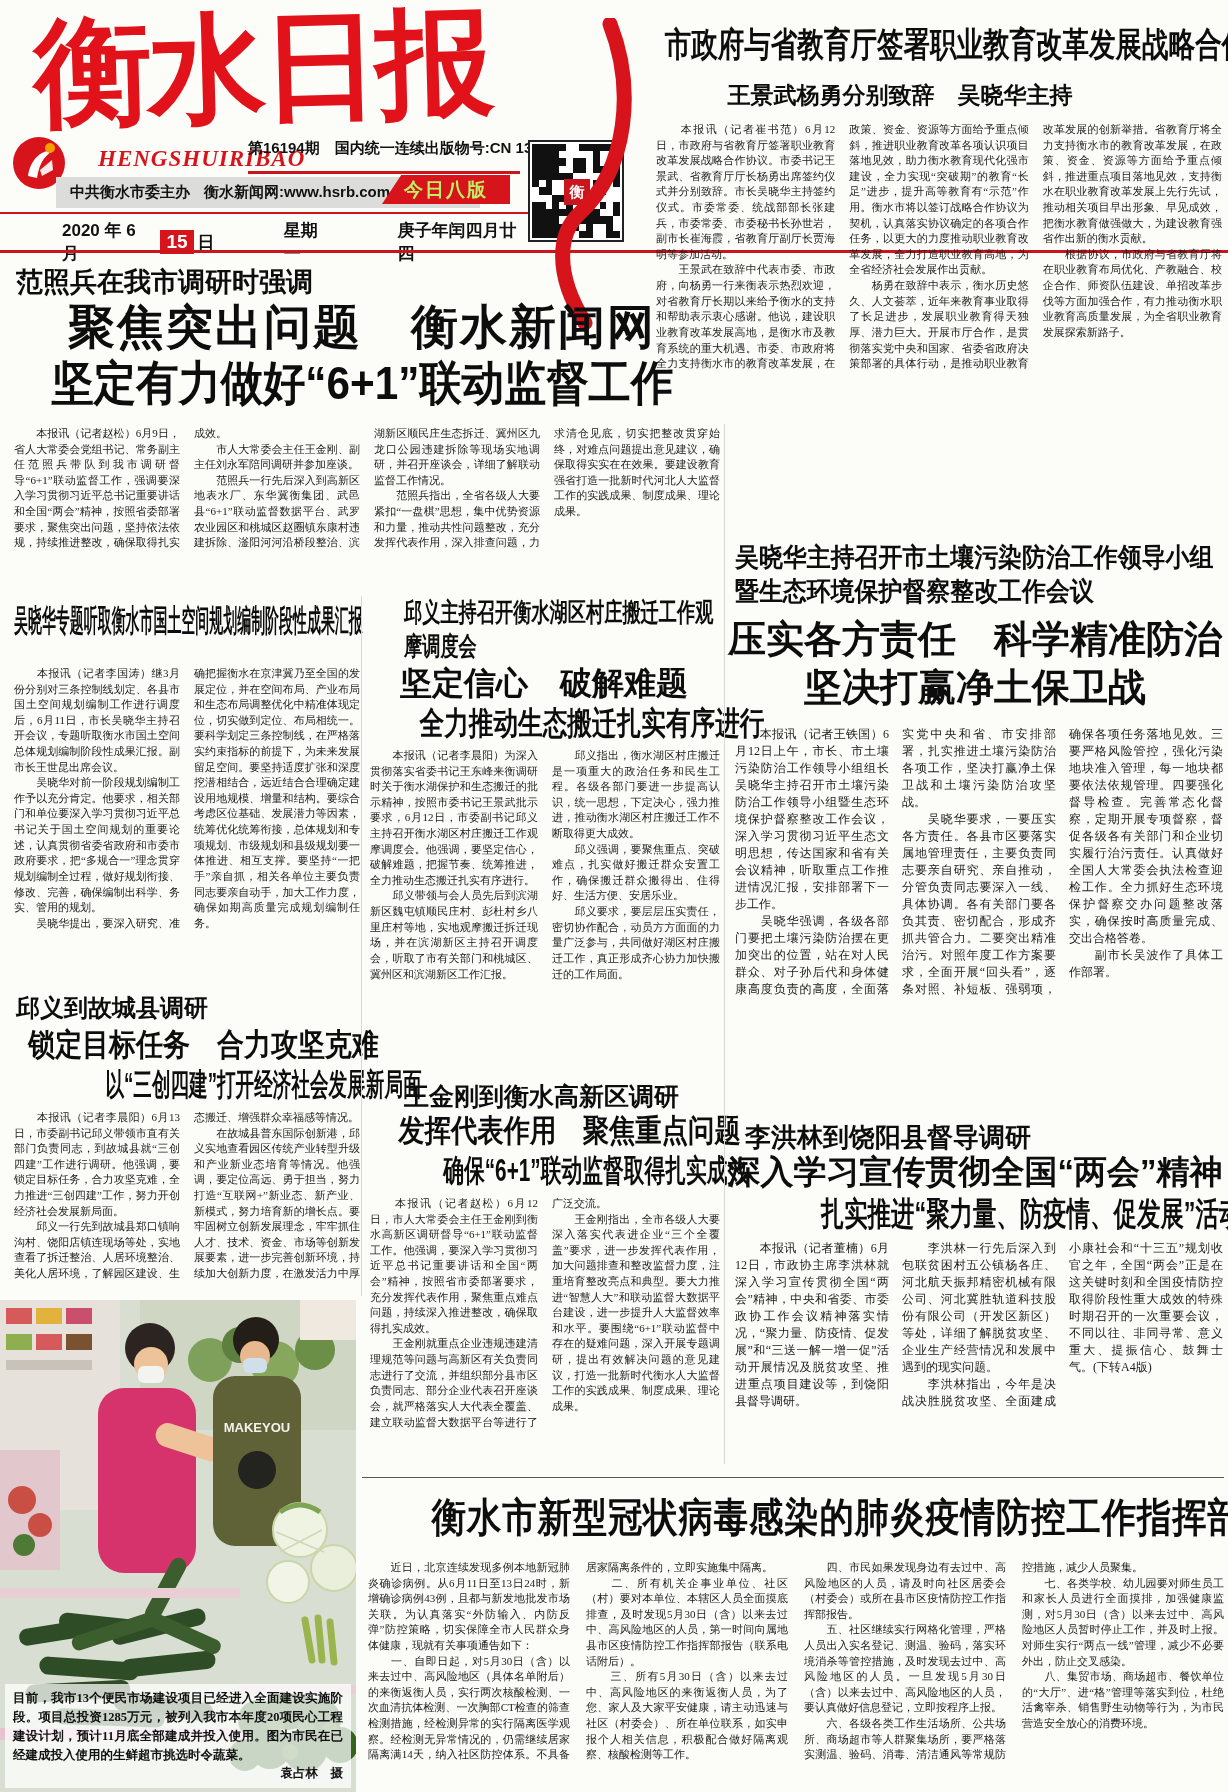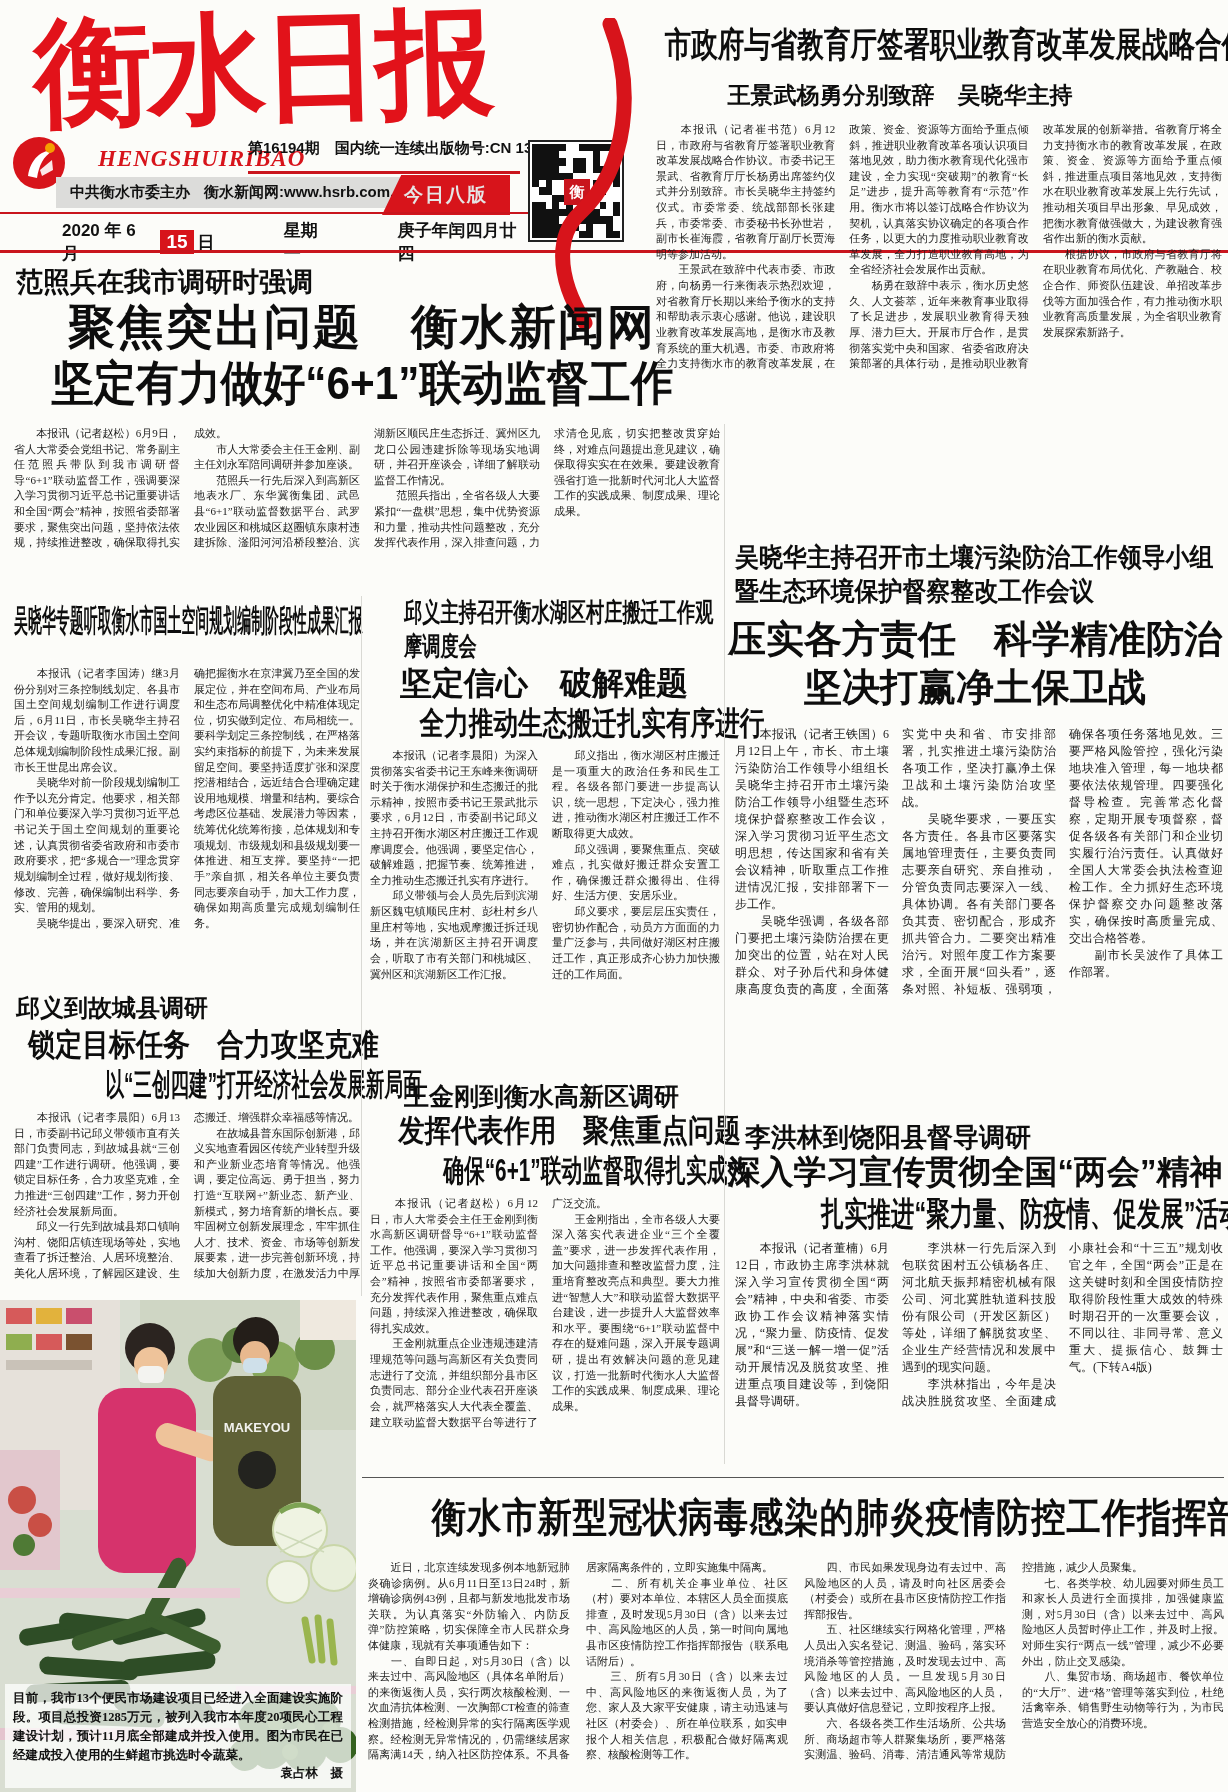--- a/index.html
+++ b/index.html
@@ -13,21 +13,21 @@
   .sqC{transform-origin:center center;}
   .body-text{font-size:11px;line-height:1.42;text-align:justify;white-space:pre-line;color:#1b1b1b;overflow:hidden;}
   .body-text{text-justify:inter-ideograph;}
   
   .masthead-title{left:34px;top:-6px;width:548px;font-size:118px;line-height:1.25;font-weight:900;color:#e2121a;font-family:"Liberation Serif","DejaVu Serif",serif;letter-spacing:-4px;transform:rotate(-1.5deg);}
   .logo{left:12px;top:136px;width:54px;height:54px;}
   .brand-en{left:98px;top:146px;font-family:"Liberation Serif","DejaVu Serif",serif;font-style:italic;font-weight:900;font-size:23px;color:#d7141b;letter-spacing:1px;}
   .issue-line{left:248px;top:139px;font-size:15px;font-weight:700;font-family:"Liberation Sans","DejaVu Sans",sans-serif;}
   .red-hairline{left:248px;top:171px;width:272px;height:3px;background:#c9151d;}
   .gray-bar{left:56px;top:177px;width:424px;height:31px;background:#dcdcda;display:flex;align-items:center;gap:14px;padding-left:14px;box-sizing:border-box;font-family:"Liberation Sans","DejaVu Sans",sans-serif;font-weight:700;font-size:15px;}
-  .flag{left:382px;top:175px;width:128px;height:40px;background:#d7141b;clip-path:polygon(15% 0,100% 0,100% 100%,0 100%);color:#e5e5e5;display:flex;align-items:center;justify-content:center;font-size:19px;font-weight:900;font-family:"Liberation Sans","DejaVu Sans",sans-serif;letter-spacing:2px;}
+  .flag{left:382px;top:175px;width:128px;height:29px;background:#d7141b;clip-path:polygon(15% 0,100% 0,100% 100%,0 100%);color:#bef264;display:flex;align-items:center;justify-content:center;font-size:19px;font-weight:900;font-family:"Liberation Sans","DejaVu Sans",sans-serif;letter-spacing:2px;}
   .rule-a{left:0;top:212px;width:556px;height:2px;background:#c9151d;}
   .date-row{left:62px;top:219px;width:470px;display:flex;align-items:center;font-size:17px;font-weight:700;font-family:"Liberation Sans","DejaVu Sans",sans-serif;}
   .date-day{background:#d7141b;color:#fff;padding:1px 6px;margin:0 4px;font-size:19px;font-weight:900;}
   .rule-b{left:0;top:250px;width:1228px;height:3px;background:#c9151d;}
   .qr{left:528px;top:140px;width:96px;height:102px;background:#fff;border:2px solid #222;box-sizing:border-box;}
   .qr-grid{position:absolute;inset:2px;display:grid;grid-template-columns:repeat(13,1fr);grid-template-rows:repeat(13,1fr);}
   .qr-grid div{background:#111;}
   .qr-center{position:absolute;left:34px;top:37px;width:26px;height:26px;background:#c9151d;color:#fff;display:flex;align-items:center;justify-content:center;font-size:15px;font-weight:900;}
   .swoosh{left:540px;top:18px;width:110px;height:320px;pointer-events:none;}
   

